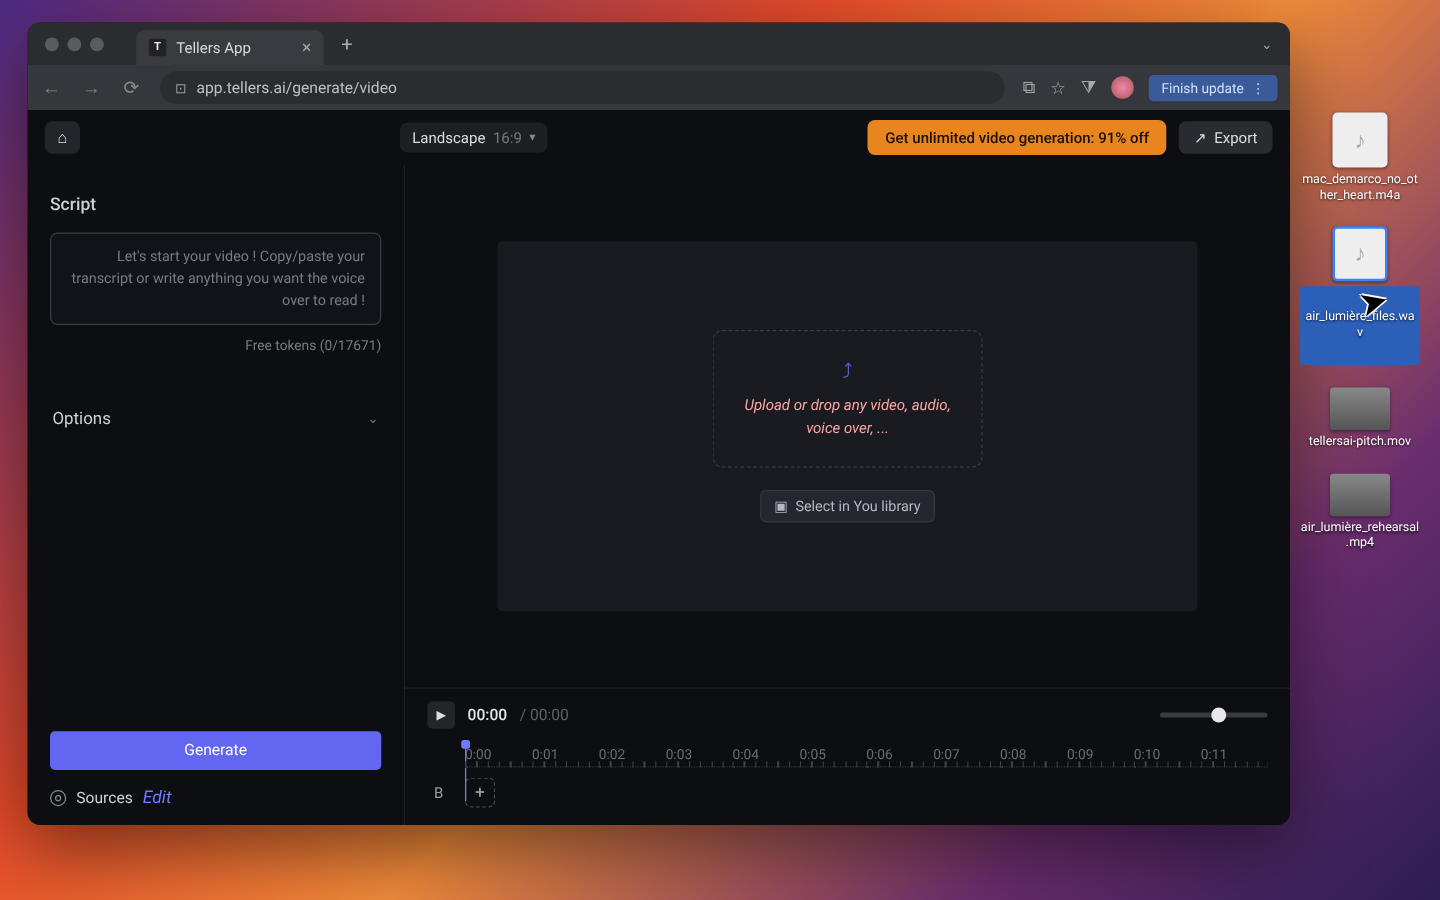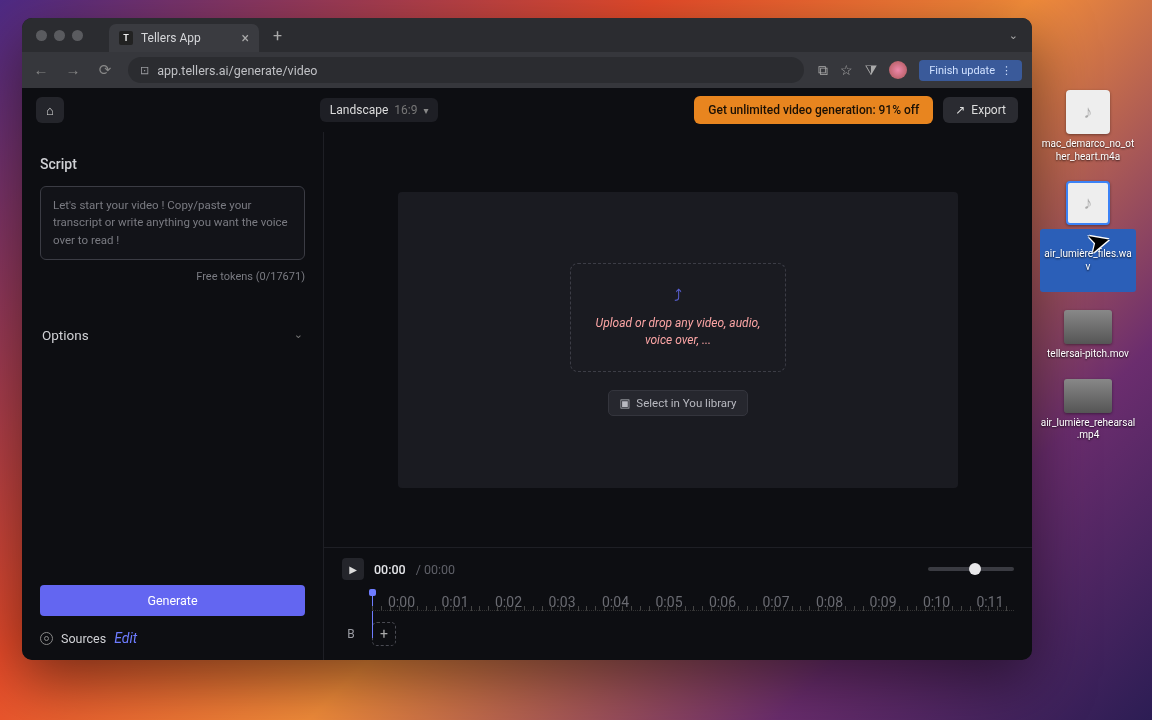--- a/index.html
+++ b/index.html
@@ -111,20 +111,21 @@
   width: 302px; border-right: 1px solid #1e1f25;
   padding: 24px 18px 14px;
   display:flex; flex-direction:column;
 }
 .sidebar h3 { color:#d0d1d5; font-size:14px; font-weight:500; margin-bottom:14px;}
 .scriptbox {
   border:1px solid #3b3c44; border-radius:6px;
   padding:10px 12px; min-height:56px;
   color:#7a7b82; font-size:11.5px; line-height:1.5;
   background:#121318;
+  text-align:right;
 }
 .tokens { color:#7a7b82; font-size:11px; text-align:right; margin-top:10px;}
 .options {
   margin-top:40px;
   display:flex; align-items:center; justify-content:space-between;
   color:#d0d1d5; font-size:13.5px;
   padding:4px 2px;
 }
 .options .chev2 { color:#777; font-size:11px;}
 .sidebar .fill { flex:1;}
@@ -186,23 +187,22 @@
 }
 .zoom::after{content:"";position:absolute;top:-4px;left:48%;width:12px;height:12px;background:#e8e8ea;border-radius:50%;}
 
 .ruler {
   display:flex; margin-top:14px;
   padding-left:30px;
   position:relative;
 }
 .rulertick {
   flex:1; position:relative;
-  color:#6a6b72; font-size:14px;
+  color:#6a6b72; font-size:11px;
   min-width: 48px;
-  padding-left: 16px;
 }
 .rulertick::before{
   content:""; position:absolute; top:12px; left:0; width:100%;
   border-bottom:1px dotted #333;
   background-image: repeating-linear-gradient(to right, #444 0 1px, transparent 1px 9px);
   height:4px;
 }
 .playhead{
   position:absolute; left:30px; top:-2px; width:1px; height:46px;
   background:#6e7cff;

